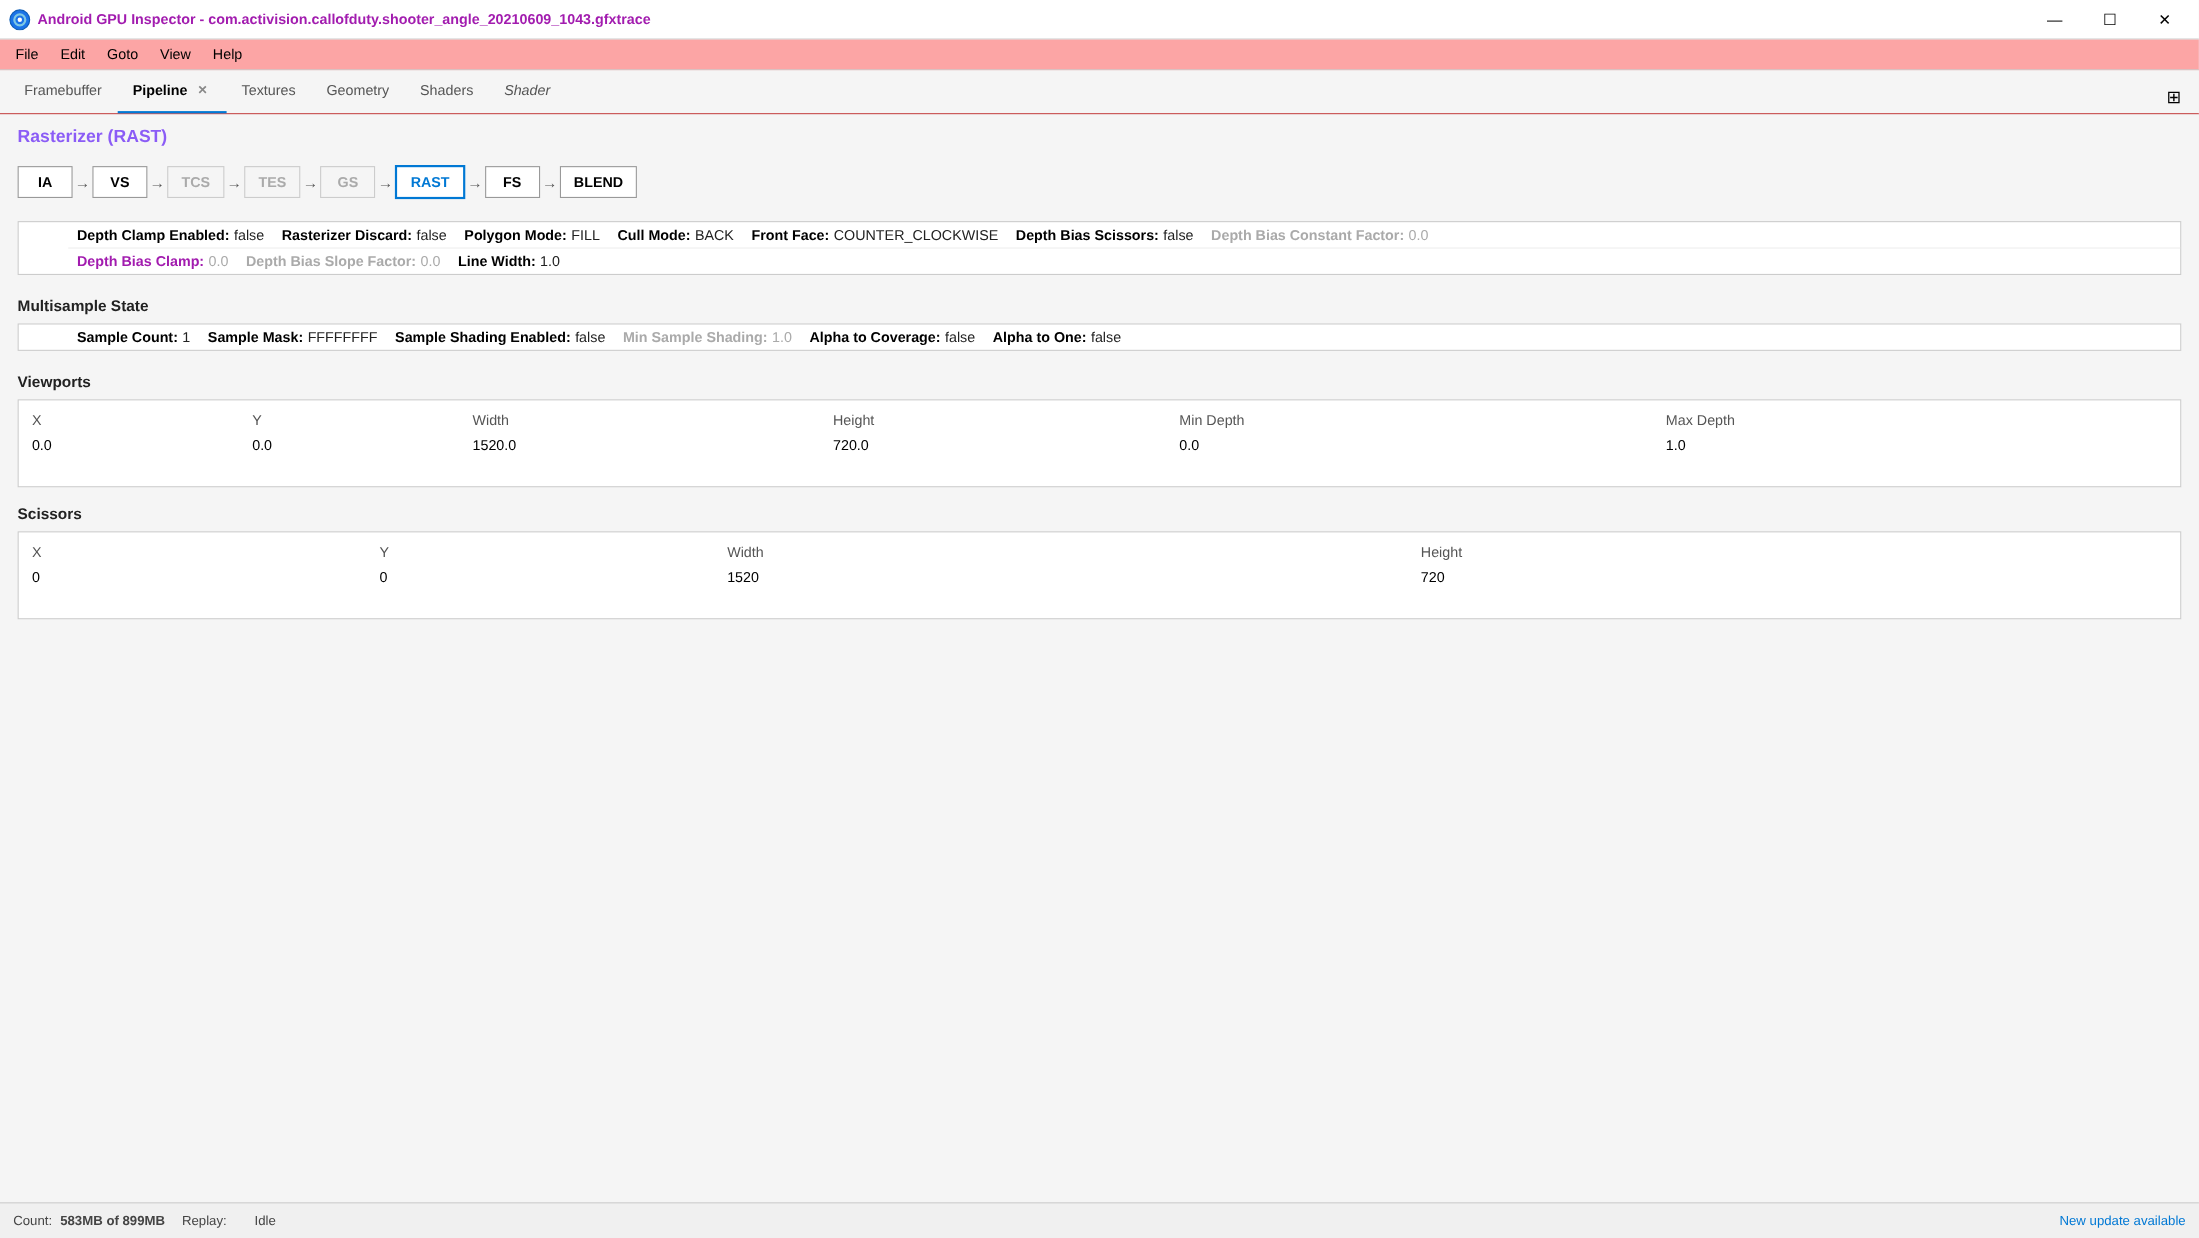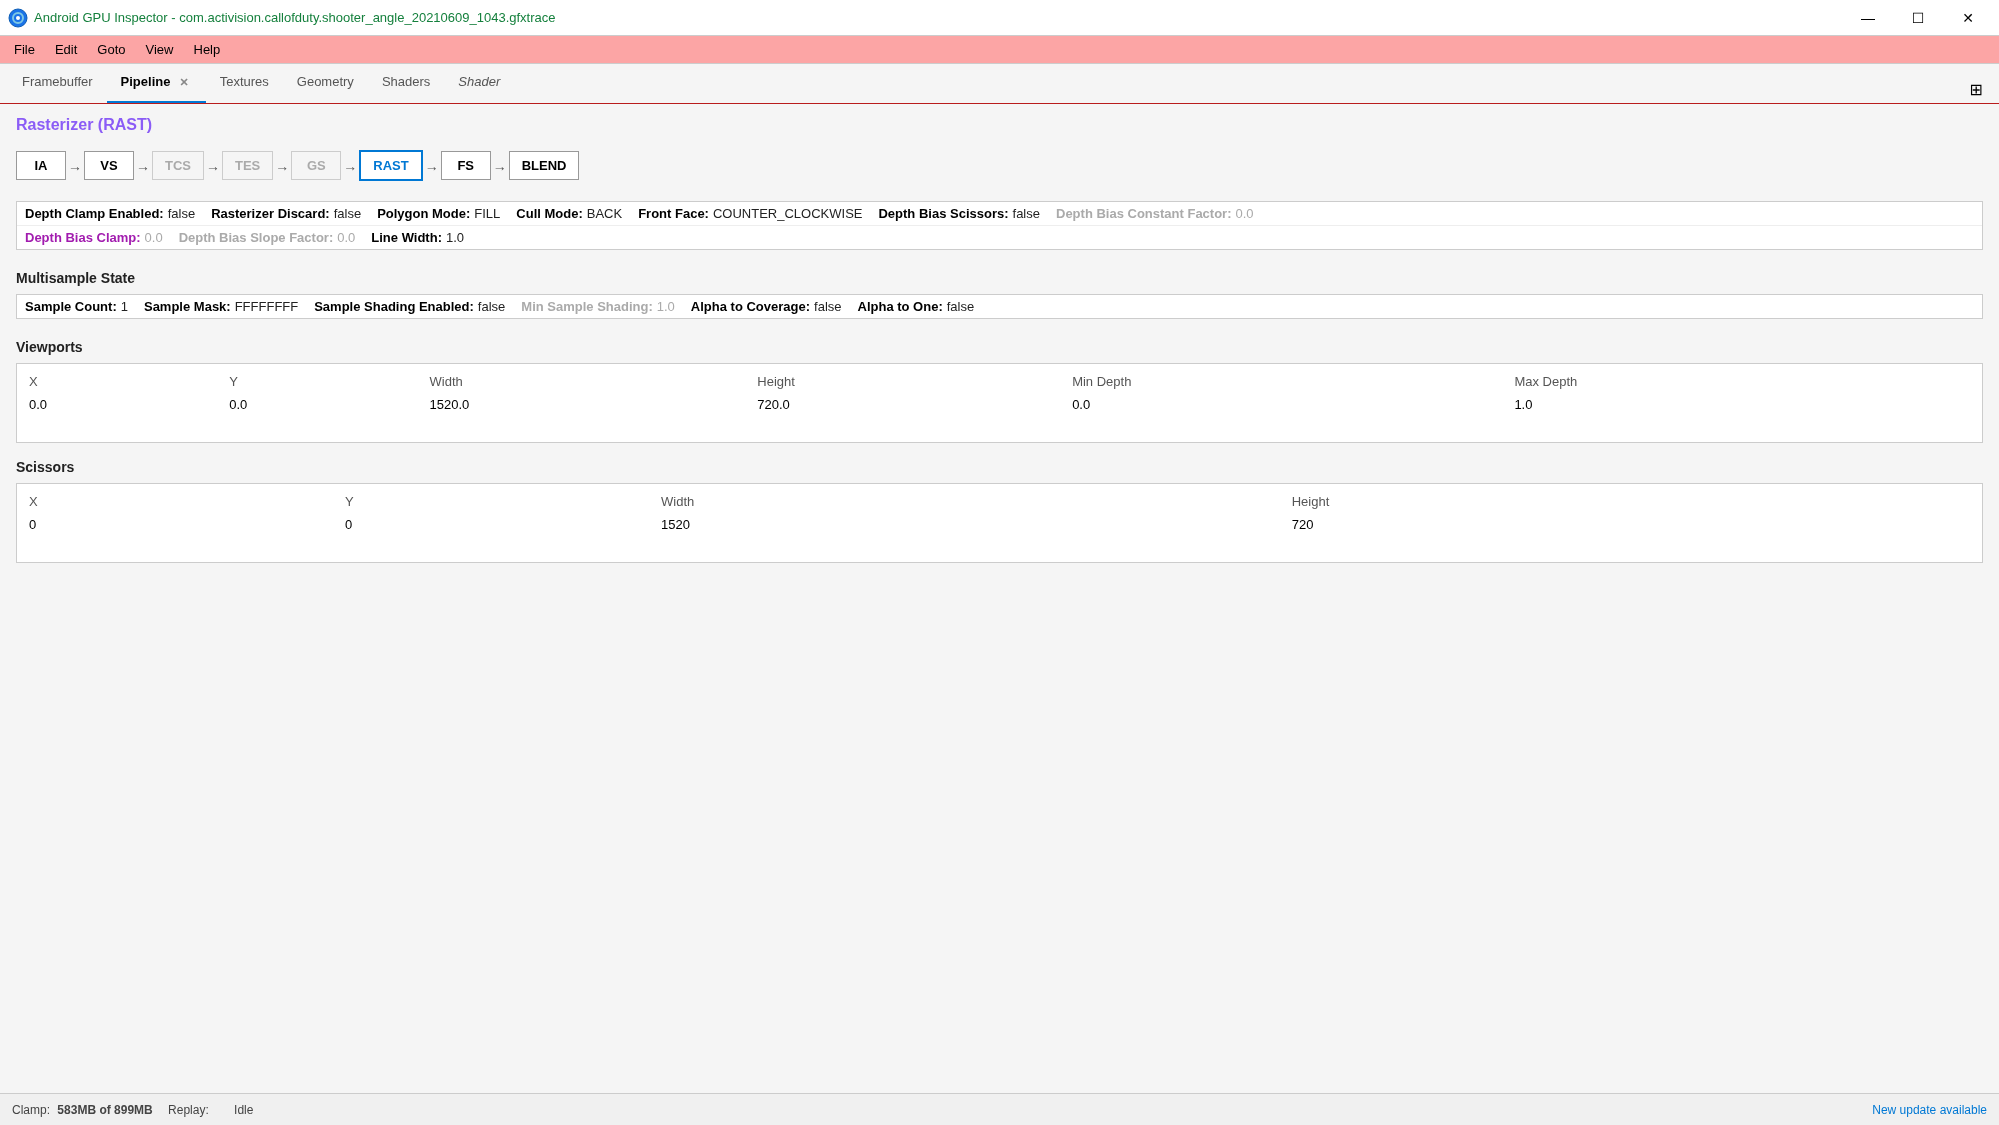--- a/index.html
+++ b/index.html
@@ -25,21 +25,22 @@
       display: flex;
       align-items: center;
       gap: 6px;
     }
     .app-icon {
       width: 20px;
       height: 20px;
     }
     .title-text {
       font-size: 13px;
-      color: #15803d;
+      color: #a21caf;
+      font-weight: bold;
     }
     .title-bar-controls {
       display: flex;
       gap: 4px;
     }
     .title-btn {
       width: 46px;
       height: 28px;
       border: none;
       background: transparent;
@@ -155,20 +156,21 @@
       width: 100%;
       margin-bottom: 20px;
     }
     .state-row {
       display: flex;
       align-items: flex-end;
       padding: 4px 8px;
       border-bottom: 1px solid #eee;
       flex-wrap: wrap;
       gap: 4px;
+      margin-left: 45px;
     }
     .state-row:last-child { border-bottom: none; }
     .field-label {
       font-weight: 600;
       color: #000;
       white-space: nowrap;
     }
     .field-value {
       color: #222;
       margin-right: 12px;
@@ -383,19 +385,19 @@
           <td>720</td>
         </tr>
       </tbody>
     </table>
   </div>
 
 </div>
 
 <div class="status-bar">
   <div>
-    <span>Clamp:</span>
+    <span>Count:</span>
     <span style="font-weight:600;margin-left:4px;">583MB of 899MB</span>
     <span style="margin-left:12px;">Replay:</span>
     <span style="margin-left:22px;">Idle</span>
   </div>
   <a class="update-link">New update available</a>
 </div>
 
 </body></html>

